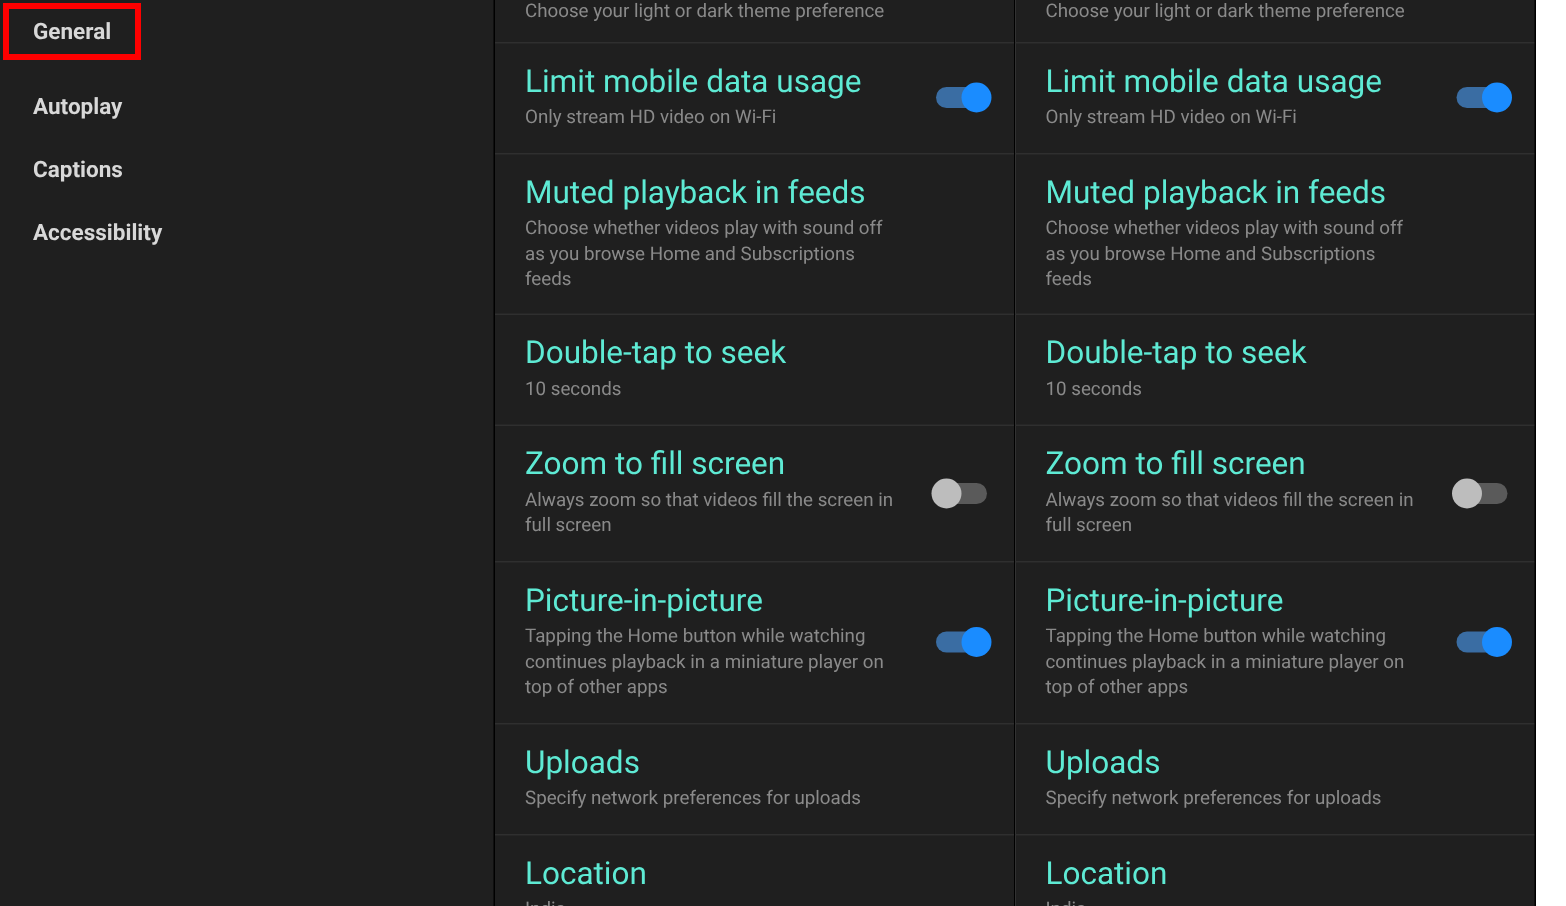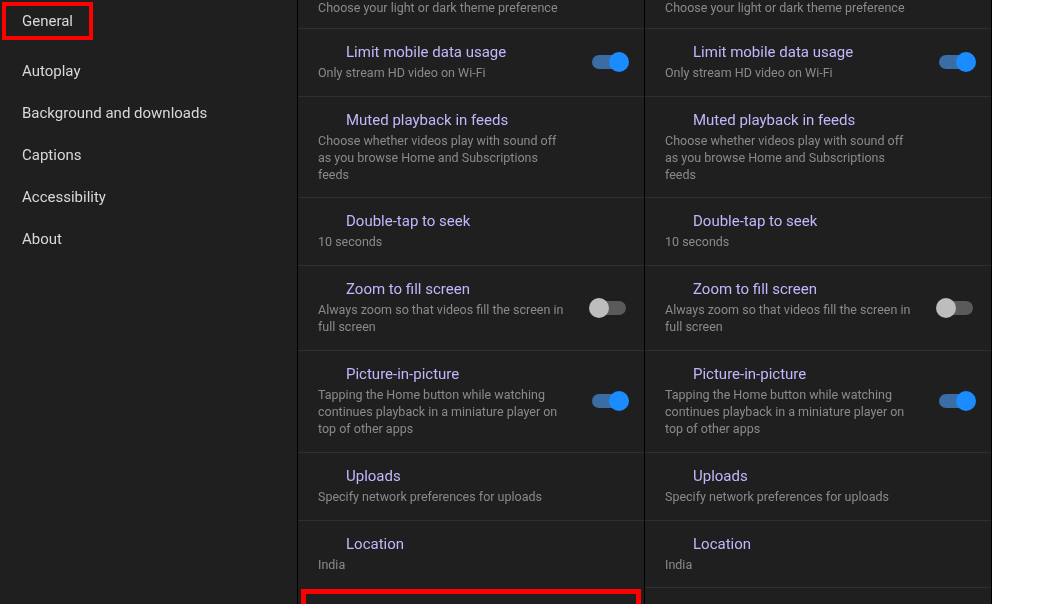--- a/index.html
+++ b/index.html
@@ -11,21 +11,21 @@
       display: flex;
       overflow: hidden;
     }
     .panel {
       background: #1f1f1f;
       height: 604px;
       position: relative;
       border-right: 1px solid #000;
       overflow: hidden;
     }
-    .panel-1 { width: 298px; }
+    .panel-1 { width: 330px; font-weight: bold; }
     .panel-2, .panel-3 { width: 347px; }
     .nav-item {
       padding: 12px 22px;
       color: #d8d8d8;
       font-size: 15px;
       cursor: pointer;
     }
     .panel-1-content { padding-top: 0; }
     .highlight-general {
       display: inline-block;
@@ -42,25 +42,24 @@
       position: relative;
       border-bottom: 0;
     }
     .setting-item + .setting-item {
       margin-top: 0;
     }
     .divider-line {
       border-top: 1px solid #2f2f2f;
     }
     .setting-title {
-      color: #c4b5fd;
-      font-size: 15px;
+      color: #5eead4;
+      font-size: 21px;
       margin-bottom: 4px;
       padding-right: 60px;
-      margin-left: 28px;
     }
     .setting-desc {
       color: #8a8a8a;
       font-size: 12.5px;
       line-height: 1.35;
       padding-right: 60px;
     }
     .toggle {
       position: absolute;
       right: 18px;
@@ -116,24 +115,22 @@
   </style>
 </head>
 <body>
 
 <div class="panel panel-1">
   <div class="panel-1-content">
     <div class="highlight-general">
       <span>General</span>
     </div>
     <div class="nav-item">Autoplay</div>
-    <div class="nav-item">Background and downloads</div>
     <div class="nav-item">Captions</div>
     <div class="nav-item">Accessibility</div>
-    <div class="nav-item">About</div>
   </div>
 </div>
 
 <div class="panel panel-2">
   <div class="setting-item cutoff">
     <div class="setting-desc">Choose your light or dark theme preference</div>
   </div>
   <div class="setting-item divider-line">
     <div class="setting-title">Limit mobile data usage</div>
     <div class="setting-desc">Only stream HD video on Wi-Fi</div>

